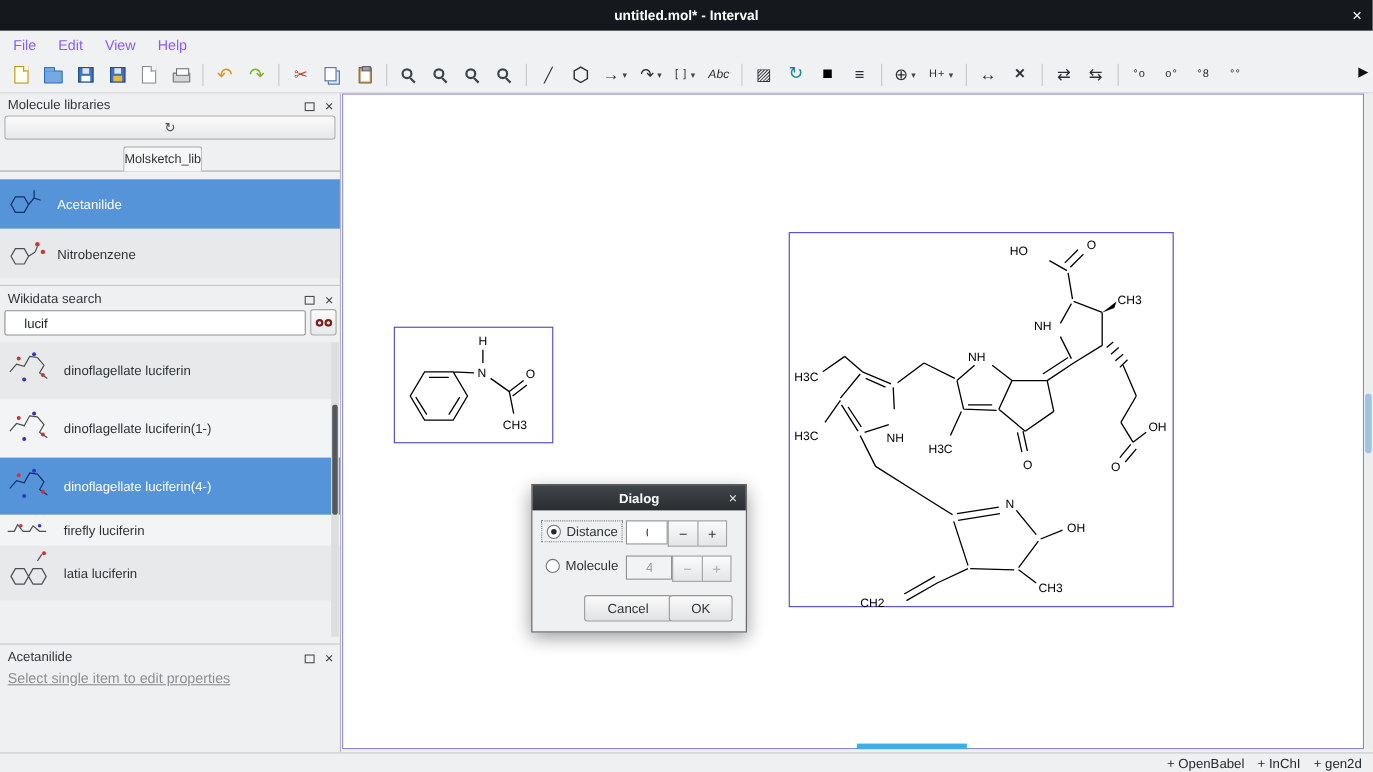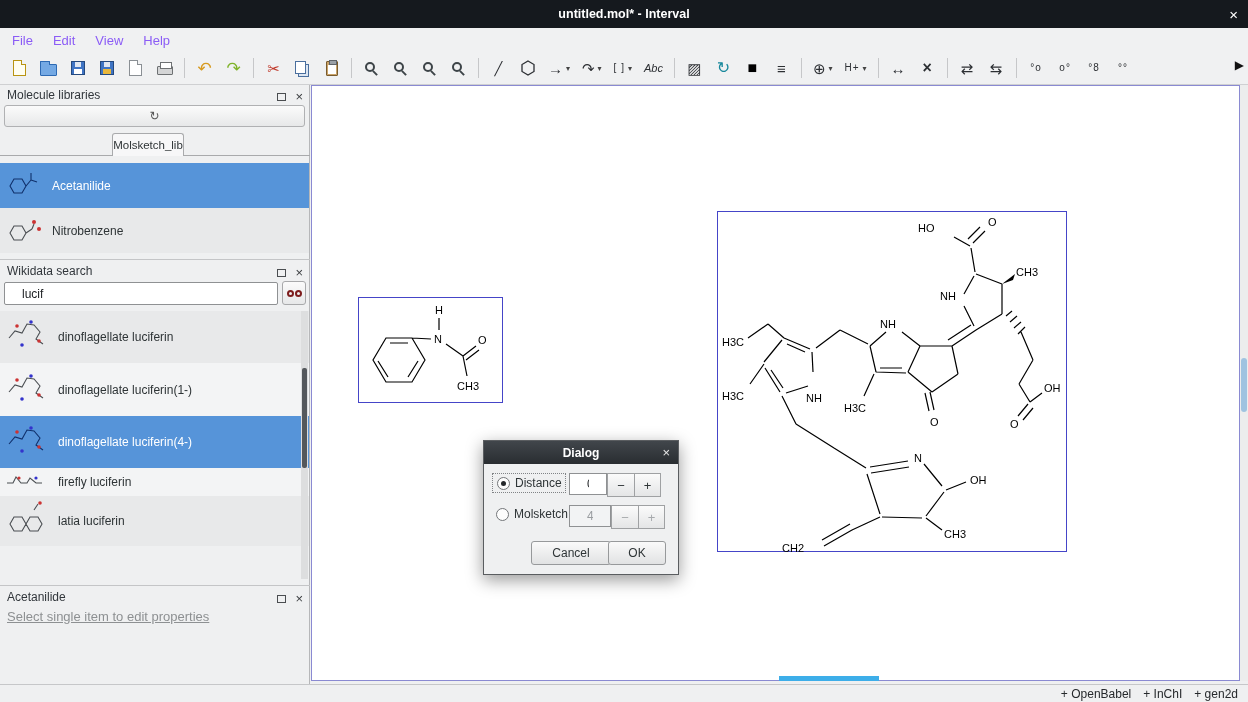--- a/index.html
+++ b/index.html
@@ -481,21 +481,21 @@
       <span class="dlg-label">Distance</span>
     </span>
     <input class="spinfield" style="width: 38px; margin-left: 3px;" readonly="" value="0.00">
     <button class="spinbtn mid">−</button>
     <button class="spinbtn">+</button>
   </div>
 
   <div class="dlg-row" style="top:64px">
     <span class="plain-radio" style="width:74px">
       <span class="radio"></span>
-      <span class="dlg-label">Molsketch</span>
+      <span class="dlg-label">Molecule</span>
     </span>
     <input class="spinfield dis" style="width: 42px; margin-left: 3px;" readonly="" value="447.90">
     <button class="spinbtn mid dis">−</button>
     <button class="spinbtn dis">+</button>
   </div>
 
   <button class="dlg-btn" style="left:47px;top:100px;width:80px">Cancel</button>
   <button class="dlg-btn" style="left:124px;top:100px;width:58px">OK</button>
 </div>
 

